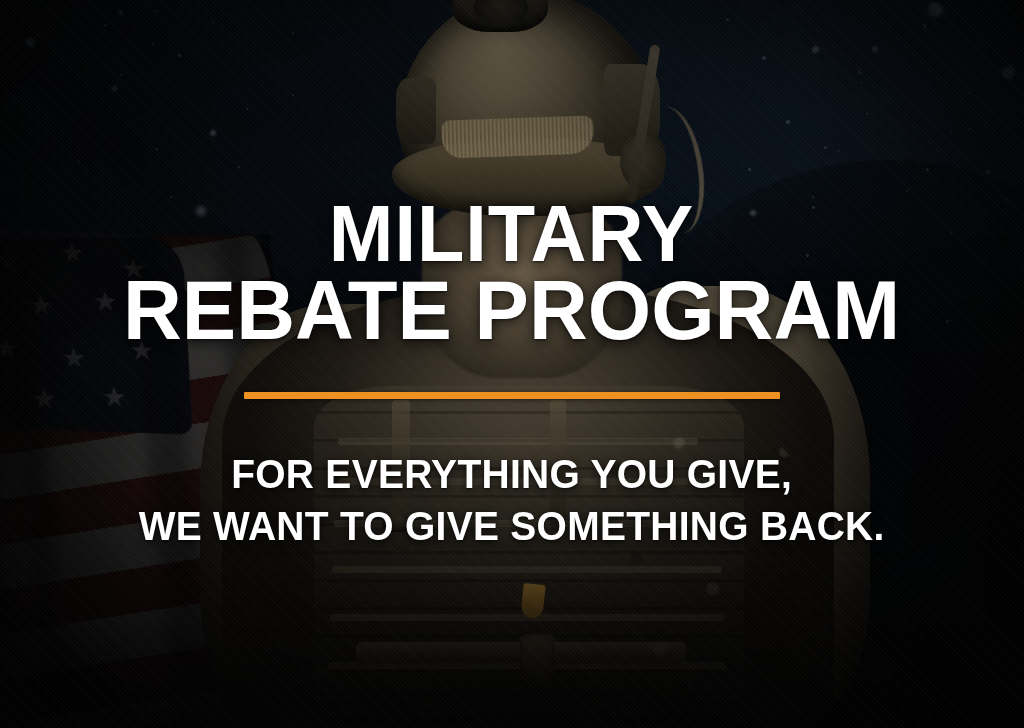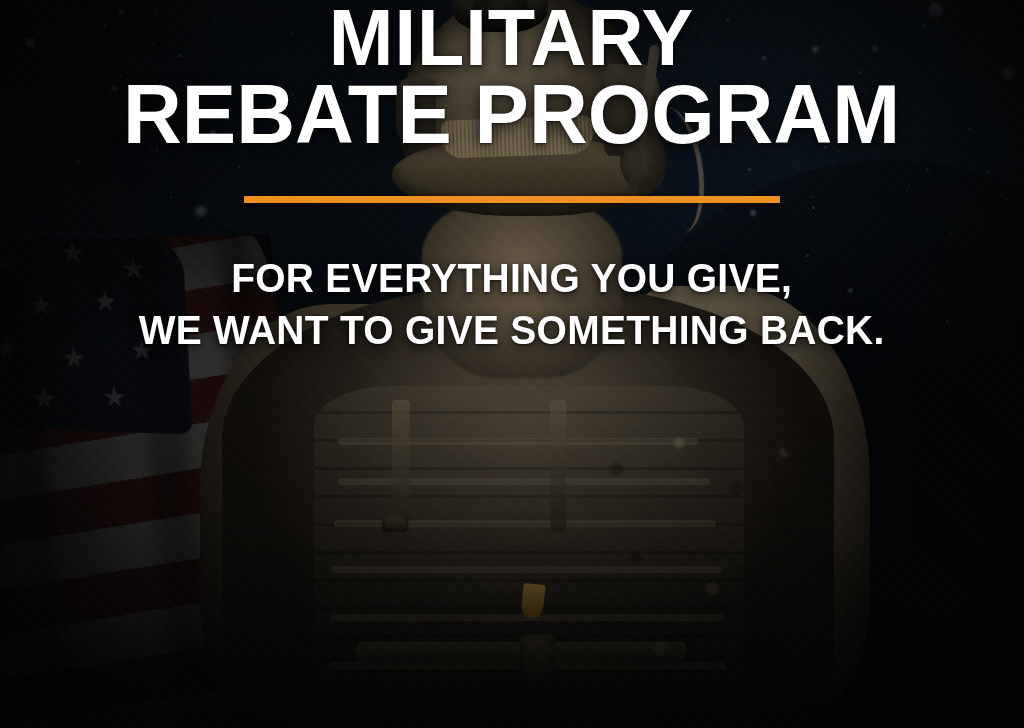--- a/index.html
+++ b/index.html
@@ -379,20 +379,21 @@
   
 
   .content {
     position: absolute;
     inset: 0;
     display: flex;
     flex-direction: column;
     align-items: center;
     justify-content: flex-start;
     text-align: center;
+    padding-top: 196px;
     box-sizing: border-box;
     gap: 16px;
   }
 
   .headline {
     color: #ffffff;
     font-family: "Liberation Sans", sans-serif;
     font-weight: bold;
     font-size: 80px;
     line-height: 0.94;

